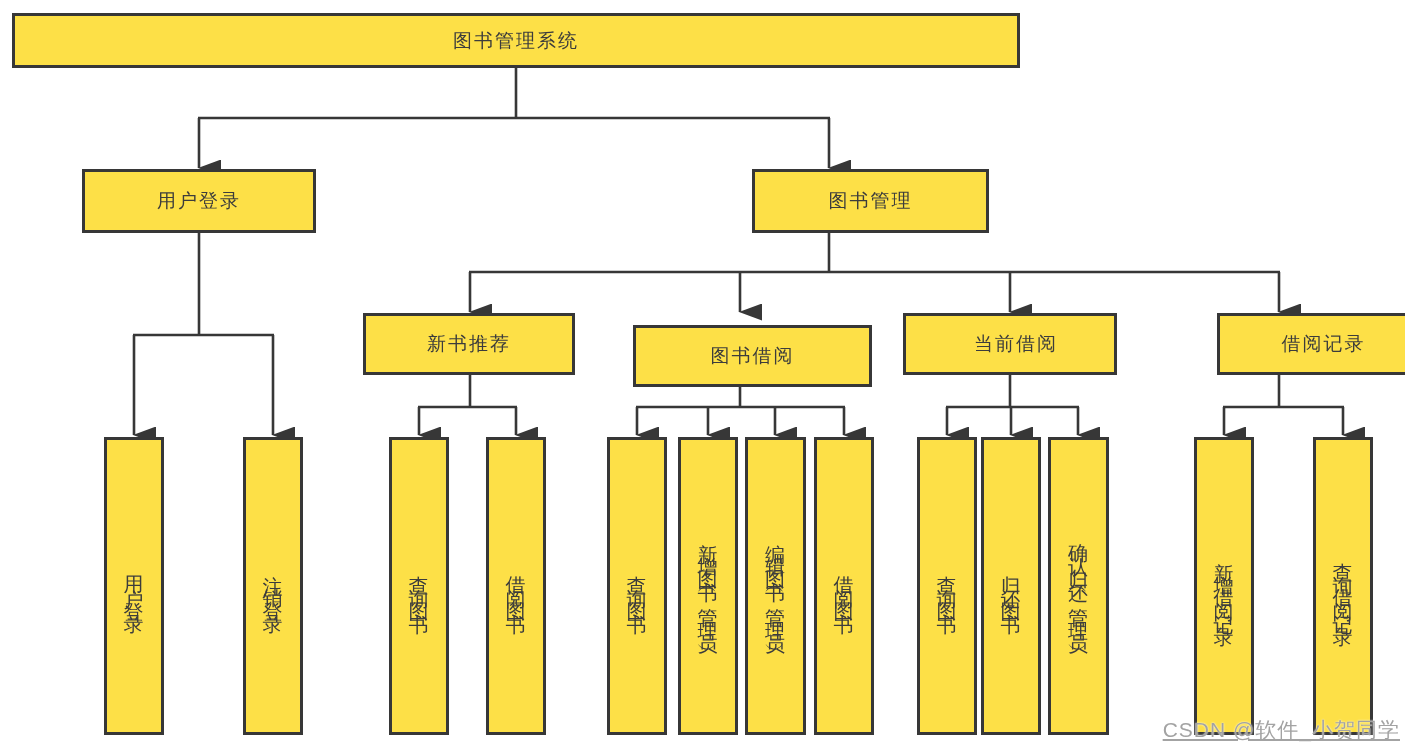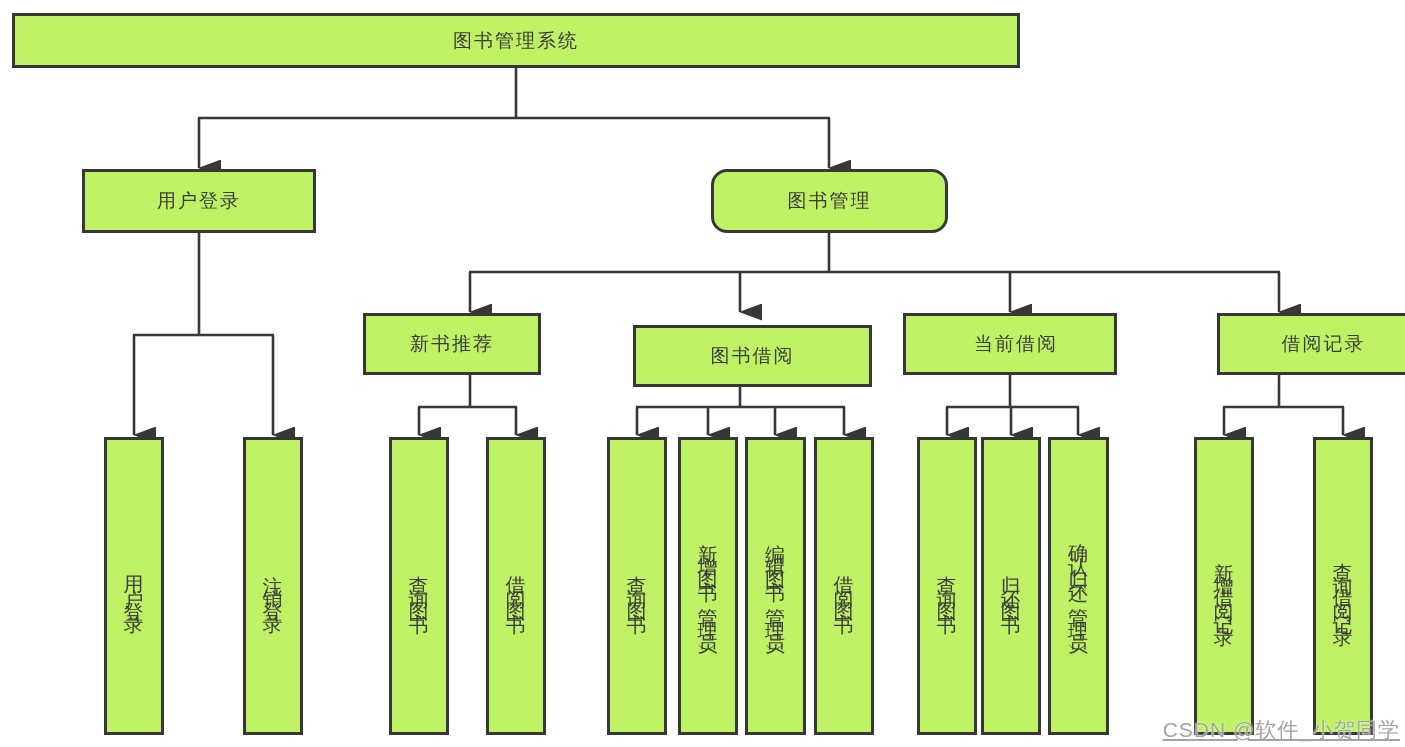--- a/index.html
+++ b/index.html
@@ -13,21 +13,21 @@
     position:relative;
     width:1405px;height:747px;
     background:var(--bg);
     overflow:hidden;
     font-family:"Liberation Sans","DejaVu Sans",sans-serif;
   }
   #connectors{position:absolute;left:0;top:0;pointer-events:none;}
   .box{
     position:absolute;
     box-sizing:border-box;
-    background:#bef264;
+    background:#fde047;
     border:3px solid var(--line);
     display:flex;align-items:center;justify-content:center;
     color:var(--text);
   }
   .h-box{font-size:19px;letter-spacing:2px;white-space:nowrap;}
   .leaf{padding:4px 0;}
   .leaf .v-label{
     display:block;
     writing-mode:vertical-rl;
     text-orientation:mixed;
@@ -118,25 +118,25 @@
     </g>
   </svg>
 
   <div class="box h-box" style="left:12px;top:13px;width:1008px;height:55px;">
     <span>图书管理系统</span>
   </div>
 
   <div class="box h-box" style="left:82px;top:169px;width:234px;height:64px;">
     <span>用户登录</span>
   </div>
-  <div class="box h-box" style="left:711px;top:169px;width:237px;height:64px;border-radius:16px;">
+  <div class="box h-box" style="left:752px;top:169px;width:237px;height:64px;">
     <span>图书管理</span>
   </div>
 
-  <div class="box h-box" style="left:363px;top:313px;width:178px;height:62px;">
+  <div class="box h-box" style="left:363px;top:313px;width:212px;height:62px;">
     <span>新书推荐</span>
   </div>
   <div class="box h-box" style="left:633px;top:325px;width:239px;height:62px;">
     <span>图书借阅</span>
   </div>
   <div class="box h-box" style="left:903px;top:313px;width:214px;height:62px;padding-left:12px;">
     <span>当前借阅</span>
   </div>
   <div class="box h-box" style="left:1173px;top:313px;width:213px;height:62px;margin-left:44px;">
     <span>借阅记录</span>

